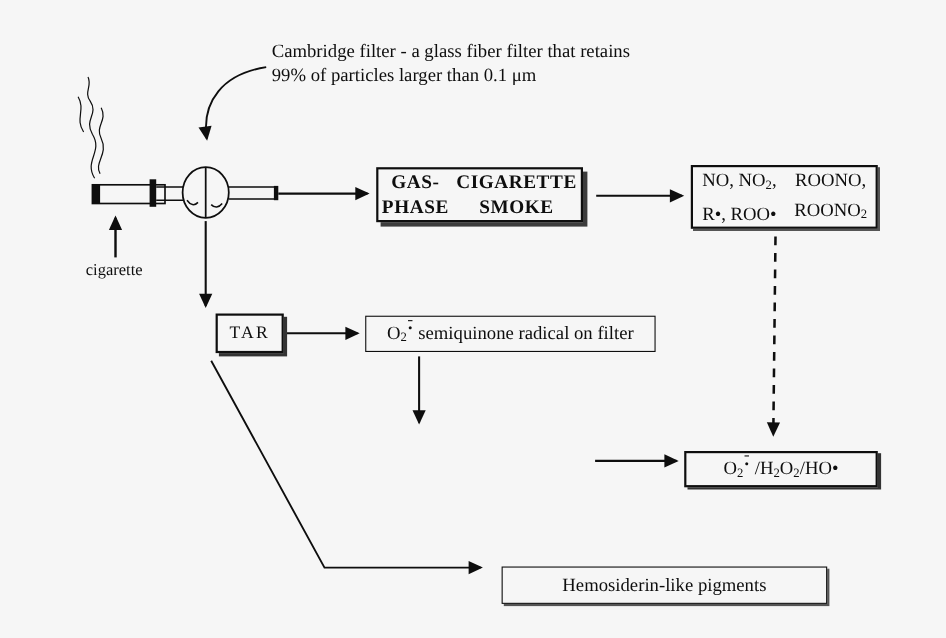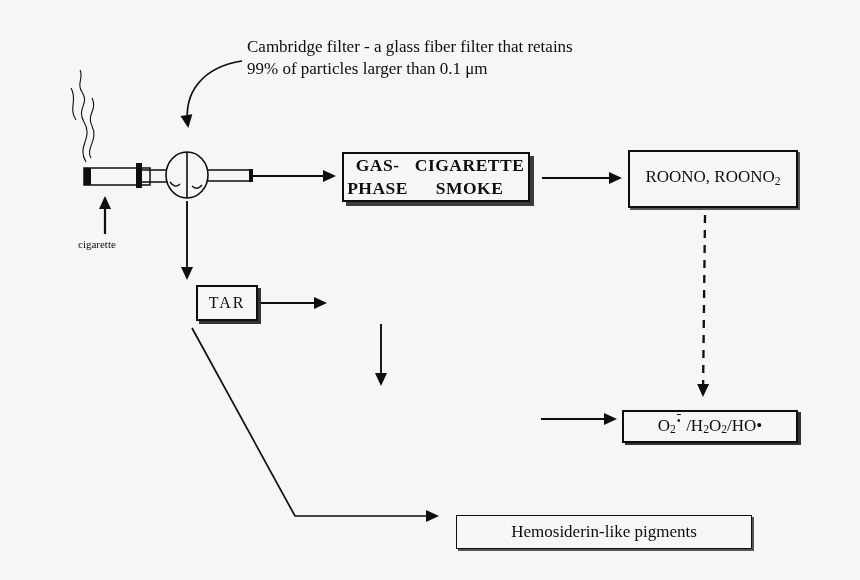--- a/index.html
+++ b/index.html
@@ -4,21 +4,21 @@
 <style>
   html,body{margin:0;padding:0;background:#e9e9e9;}
   .frame{
     position:relative;width:860px;height:580px;background:#f6f6f6;
     font-family:"Liberation Serif","DejaVu Serif",serif;color:#0e0e0e;
     overflow:hidden;
   }
   svg.layer{position:absolute;left:0;top:0;width:860px;height:580px;}
   .abs{position:absolute;box-sizing:border-box;}
   .annotation{left:247px;top:36px;width:380px;font-size:17px;line-height:22px;}
-  .cig-label{left:78px;top:238px;font-size:11px;}
+  .cig-label{left:78px;top:238px;font-size:15px;}
   .dbox{
     border:2px solid #0e0e0e;background:#f6f6f6;
     display:flex;flex-direction:row;justify-content:center;align-items:center;
     text-align:center;font-size:17px;line-height:24px;
   }
   .box-gas{left:342px;top:152px;width:188px;height:50px;
     font-weight:bold;font-size:17.5px;line-height:23px;letter-spacing:.5px;
     box-shadow:4px 4px 0 #3c3c3c;}
   .box-radicals{left:628px;top:150px;width:170px;height:58px;line-height:27px;font-size:17px;
     box-shadow:2px 2px 0 #555;}
@@ -82,27 +82,31 @@
   </div>
 
   <div class="abs cig-label">cigarette</div>
 
   <div class="abs dbox box-gas">
     <div>GAS-PHASE</div>
     <div>CIGARETTE SMOKE</div>
   </div>
 
   <div class="abs dbox box-radicals">
+    <div><span>NO, NO</span><span class="seg-sub">2</span><span>, R•, ROO•</span></div>
     <div><span>ROONO,  ROONO</span><span class="seg-sub">2</span></div>
   </div>
 
   <div class="abs dbox box-tar">
     <div>TAR</div>
   </div>
 
+  <div class="abs dbox box-semiquinone">
+    <div><span>O</span><span class="seg-sub">2</span><span class="seg-supbar">•</span><span>  semiquinone radical on filter</span></div>
+  </div>
 
 
   <div class="abs dbox box-oxidants">
     <div><span>O</span><span class="seg-sub">2</span><span class="seg-supbar">•</span><span> /H</span><span class="seg-sub">2</span><span>O</span><span class="seg-sub">2</span><span>/HO•</span></div>
   </div>
 
   <div class="abs dbox box-hemosiderin">
     <div>Hemosiderin-like pigments</div>
   </div>
 

